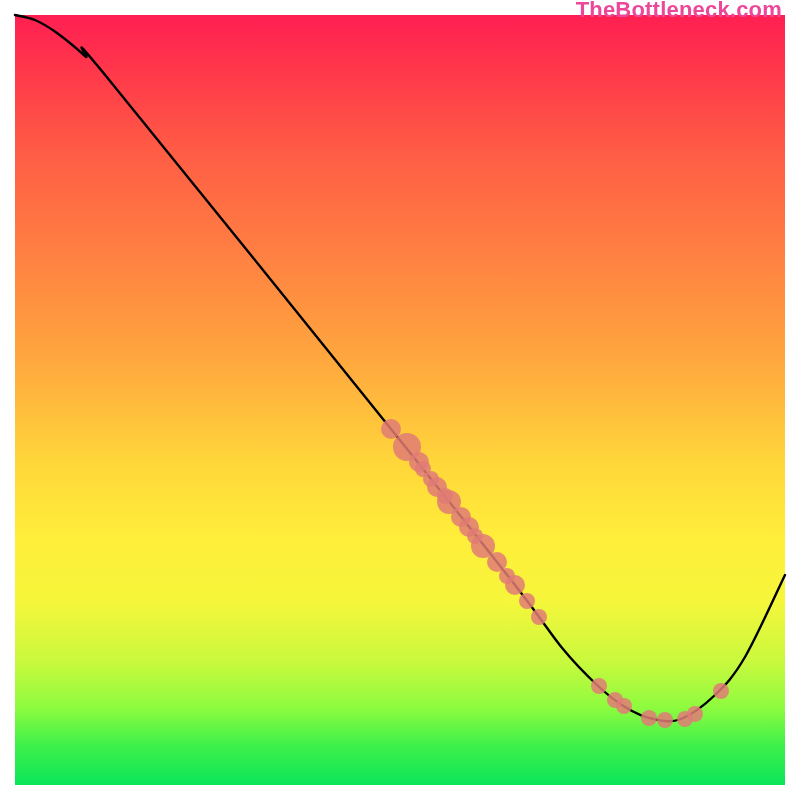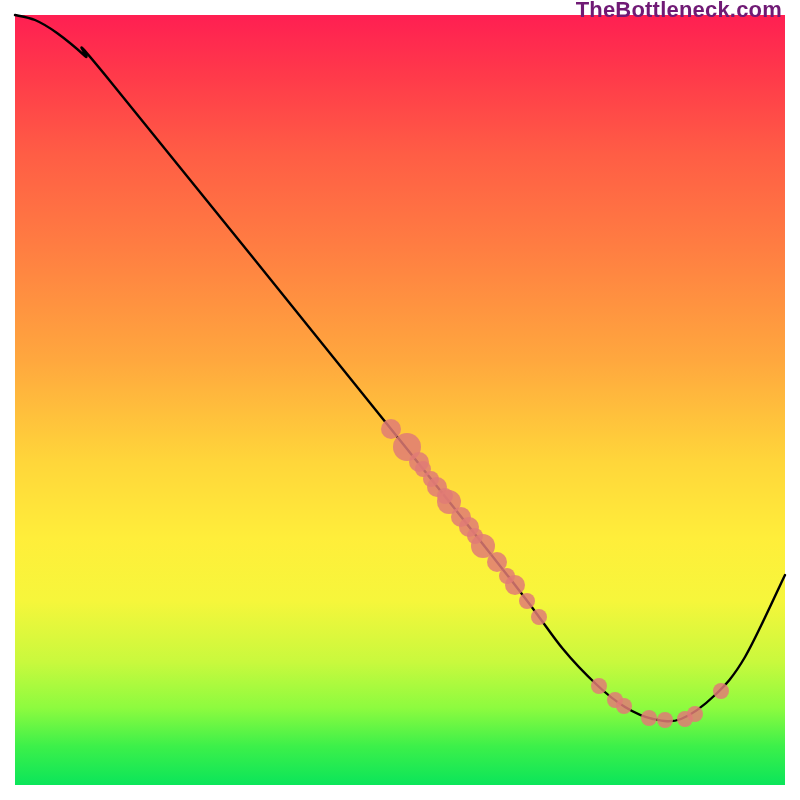--- a/index.html
+++ b/index.html
@@ -36,21 +36,21 @@
       #8dfb3f 90%,
       #3cf04a 95%,
       #0be55a 100%
     );
   }
   .watermark {
     position: absolute;
     top: -1px;
     right: 18px;
     font: 600 22px/1 Arial, Helvetica, sans-serif;
-    color: #701a75;
+    color: #ec4899;
     letter-spacing: 0.2px;
     user-select: none;
   }
   svg.overlay {
     position: absolute;
     left: 15px;
     top: 15px;
     width: 770px;
     height: 770px;
     overflow: visible;

